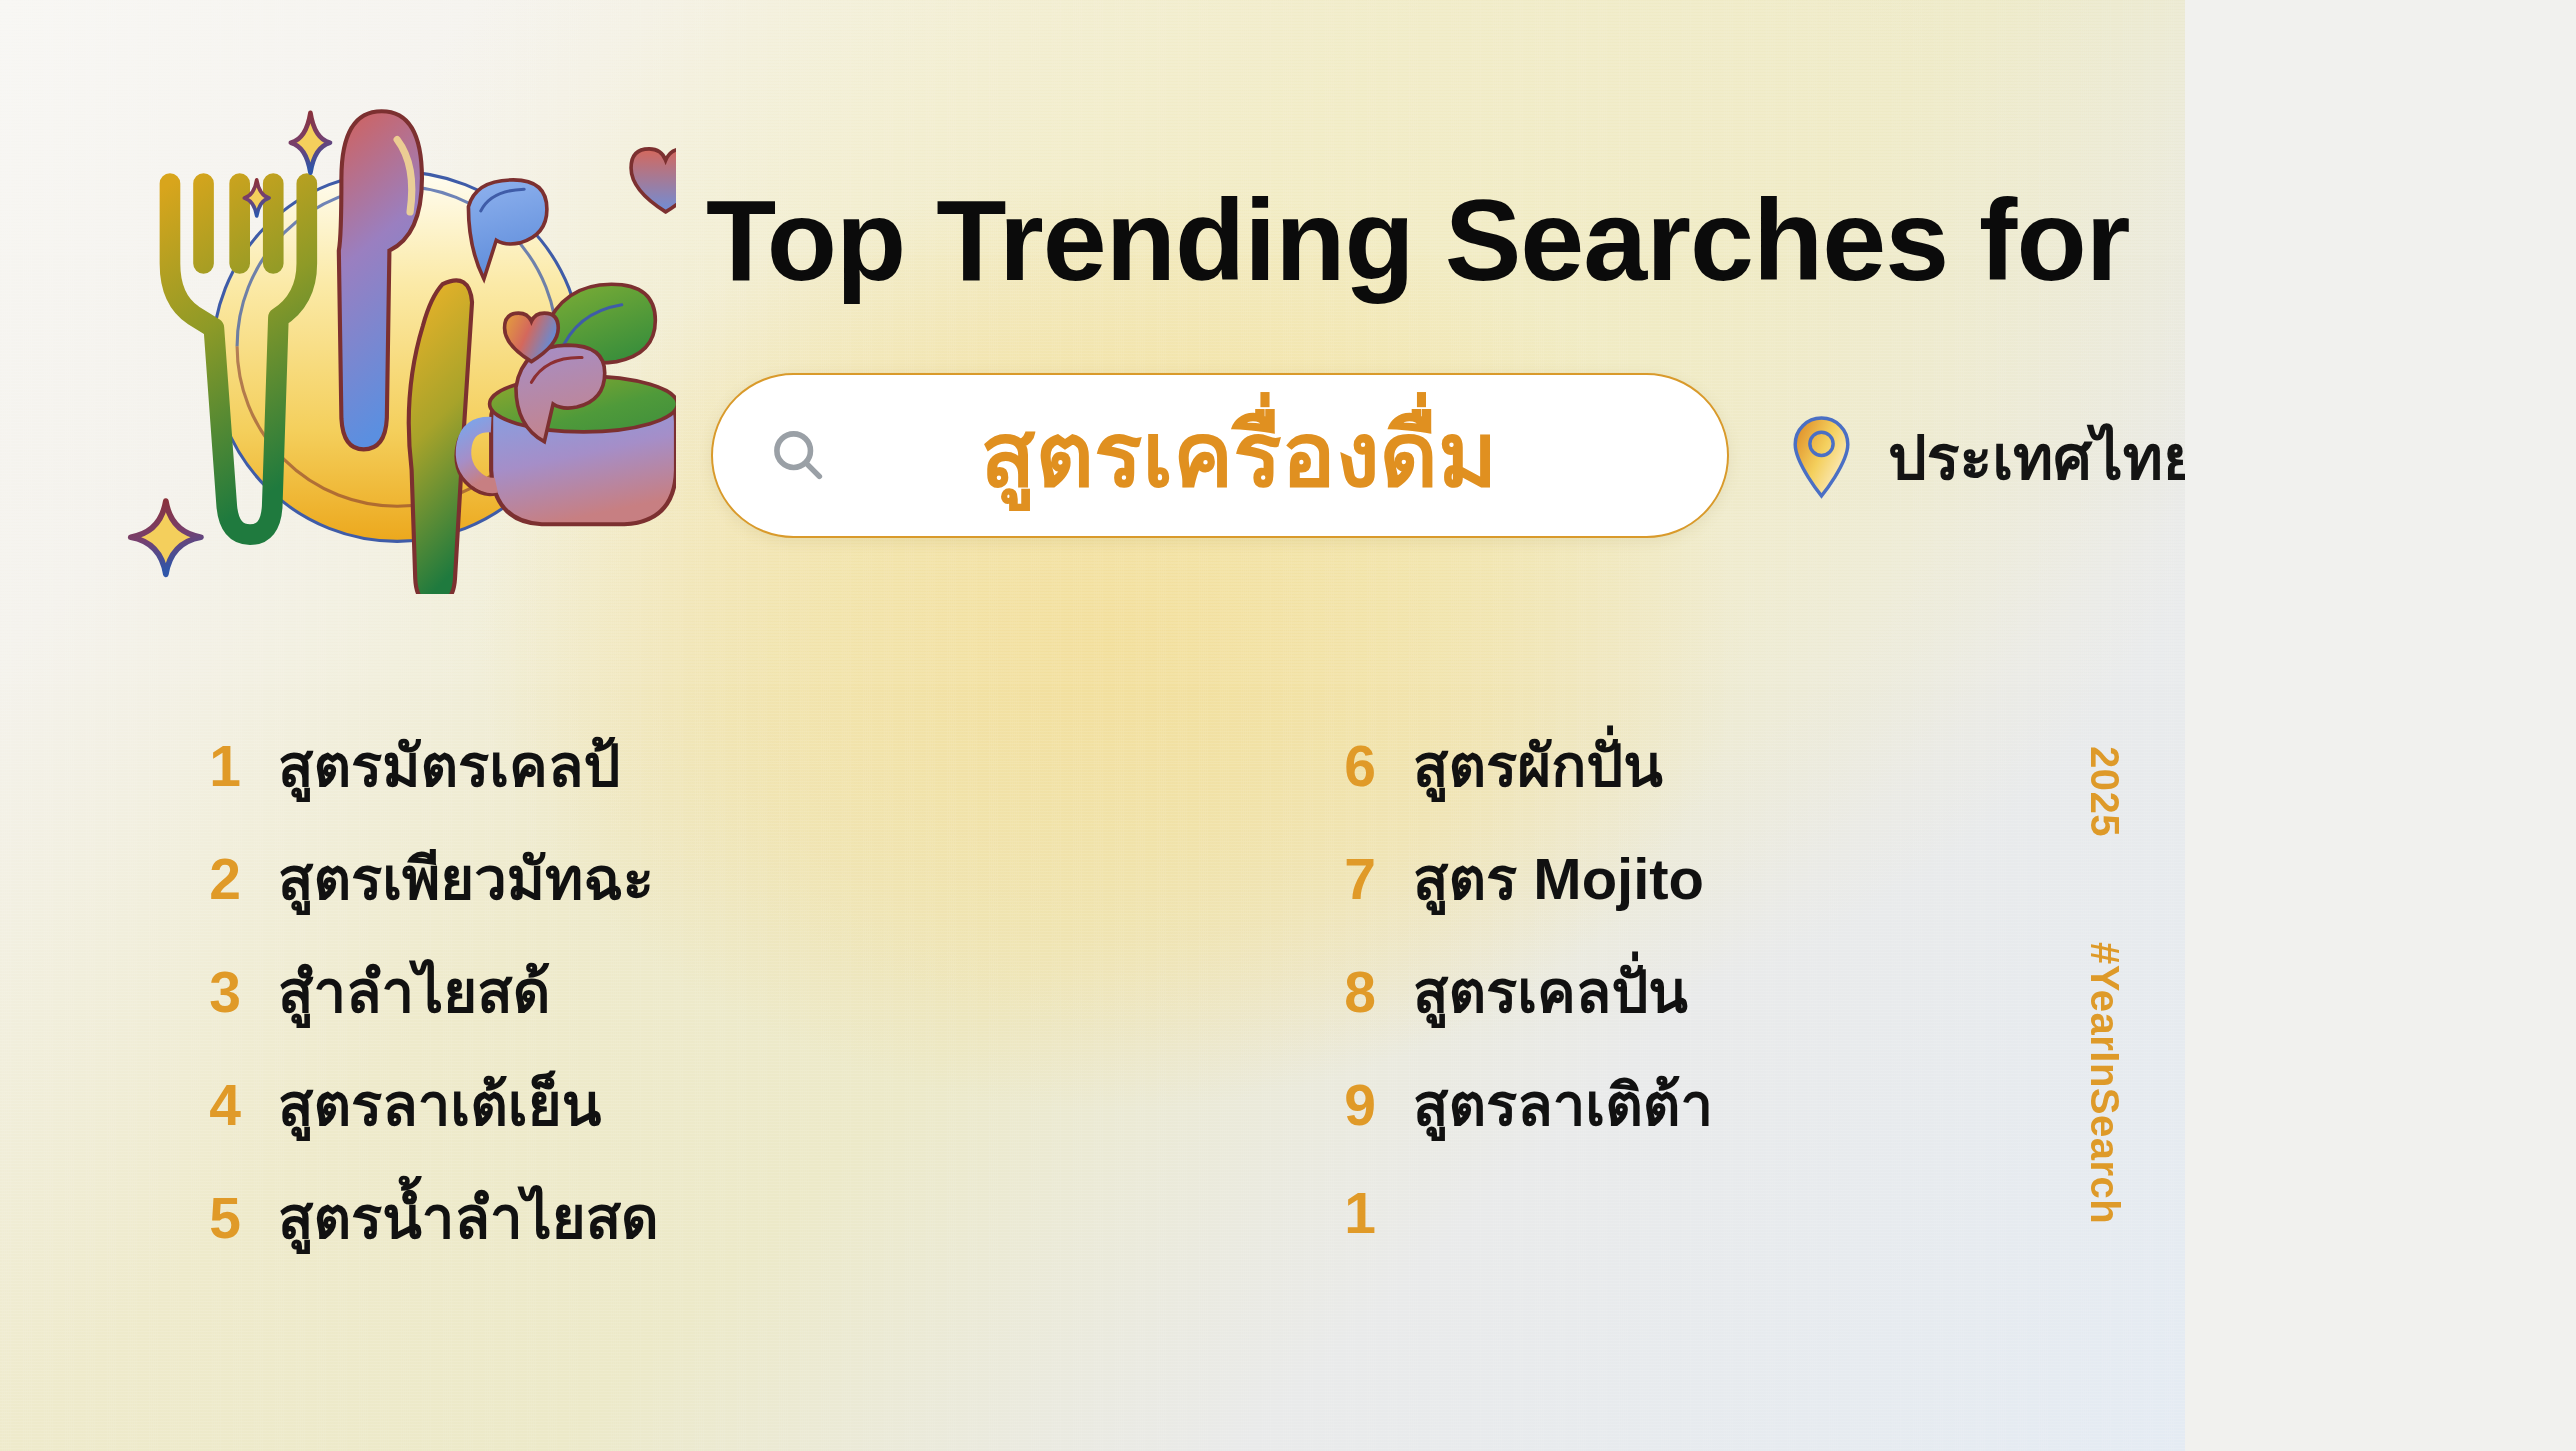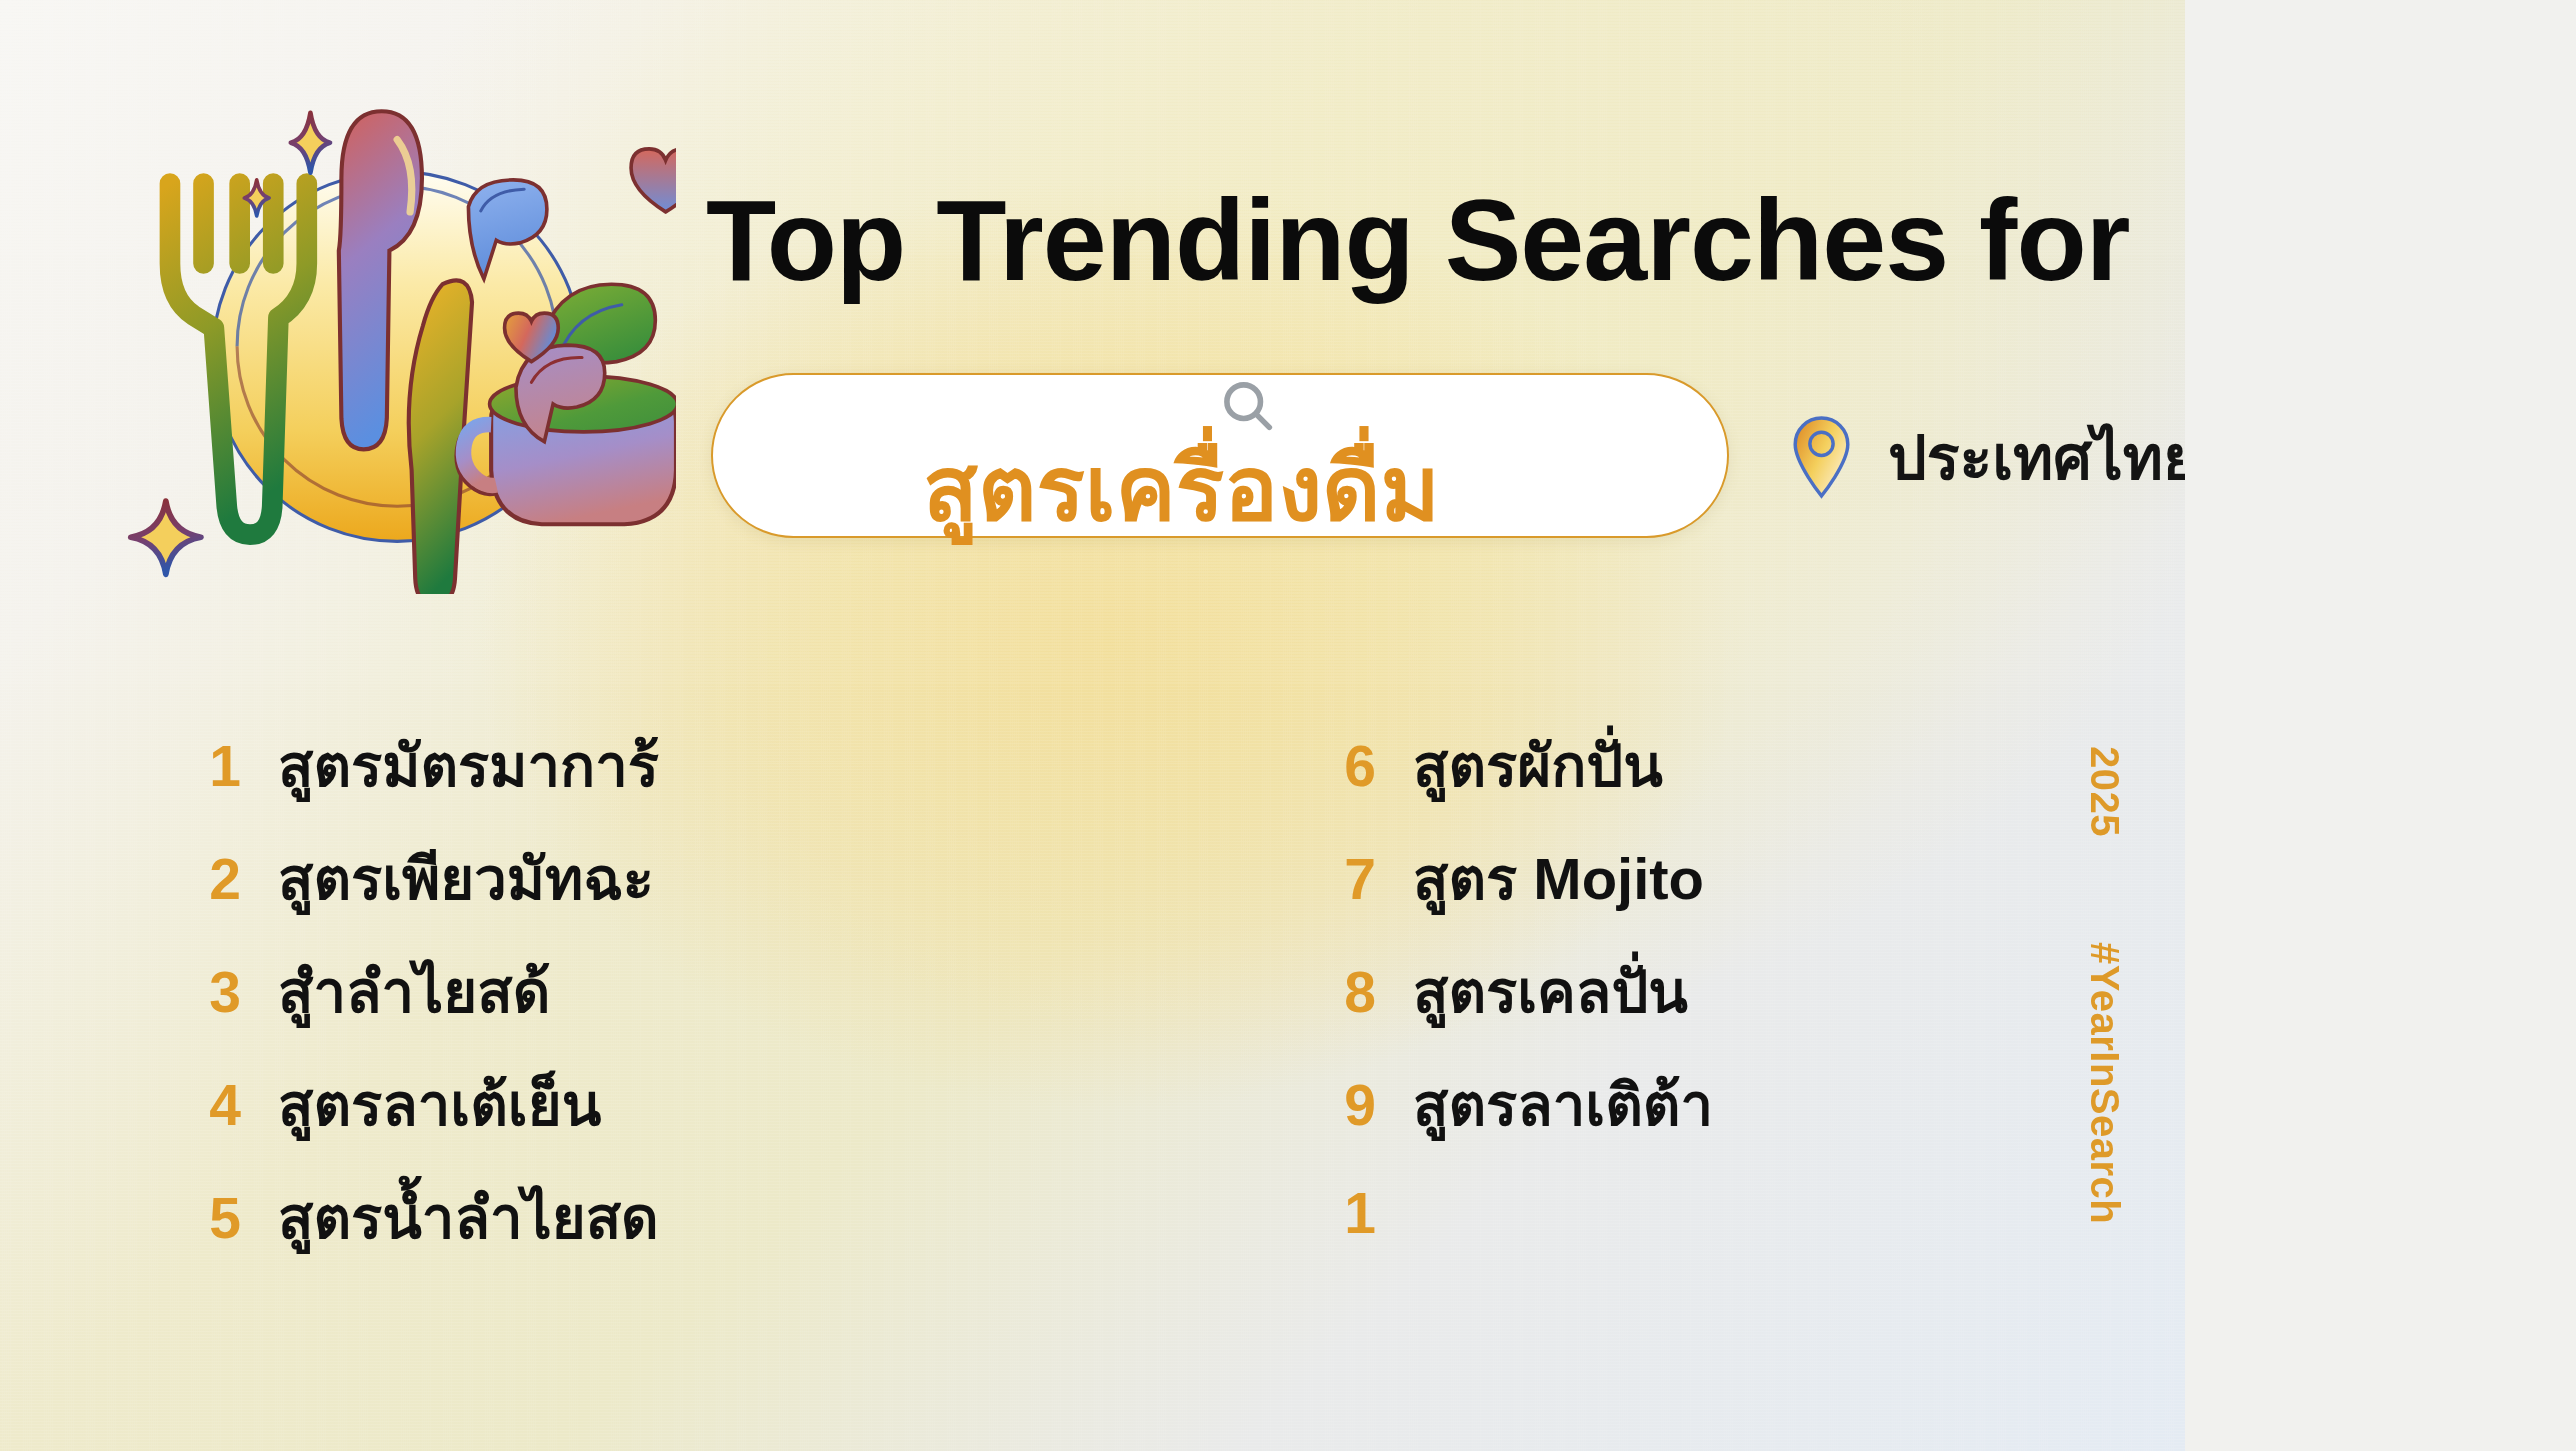--- a/index.html
+++ b/index.html
@@ -43,21 +43,20 @@
 
   #searchbar{
     position:absolute;left:711px;top:373px;
     width:1018px;height:165px;
     background:#ffffff;
     border:2.6px solid #d99a2b;
     border-radius:83px;
     box-sizing:border-box;
     display:flex;align-items:center;
     box-shadow:0 3.1px 13.4px rgba(130,110,40,.10);
-    flex-direction:column;
   }
   #searchbar .mag{margin-left:54px;flex:0 0 auto;display:block;}
   #searchterm{
     flex:1 1 auto;text-align:center;
     font-size:90px;font-weight:700;color:#e09020;
     padding-right:77px;line-height:1.15;
     white-space:nowrap;
   }
 
   #loc{
@@ -255,21 +254,21 @@
         <path d="M30 3 C15.5 3 4 14.5 4 29 C4 48 30 80 30 80 C30 80 56 48 56 29 C56 14.5 44.5 3 30 3 Z" fill="url(#pinFill)" stroke="#4a6fc4" stroke-width="3.4"></path>
         <circle cx="30" cy="28.5" r="11.5" fill="none" stroke="#4a6fc4" stroke-width="3.4"></circle>
       </svg>
     </span>
     <span class="label">ประเทศไทย</span>
   </div>
 
   <div class="col" id="colA">
     <div class="row">
       <span class="rank">1</span>
-      <span class="term">สูตรมัตรมาการ้</span>
+      <span class="term">สูตรมัตรเคลป้</span>
     </div>
     <div class="row">
       <span class="rank">2</span>
       <span class="term">สูตรเพียวมัทฉะ</span>
     </div>
     <div class="row">
       <span class="rank">3</span>
       <span class="term">สูำลำไยสด้</span>
     </div>
     <div class="row">

